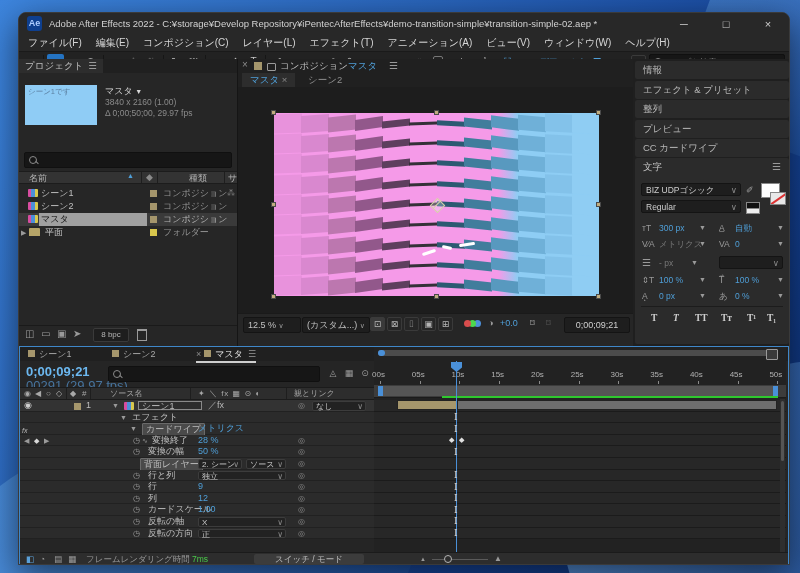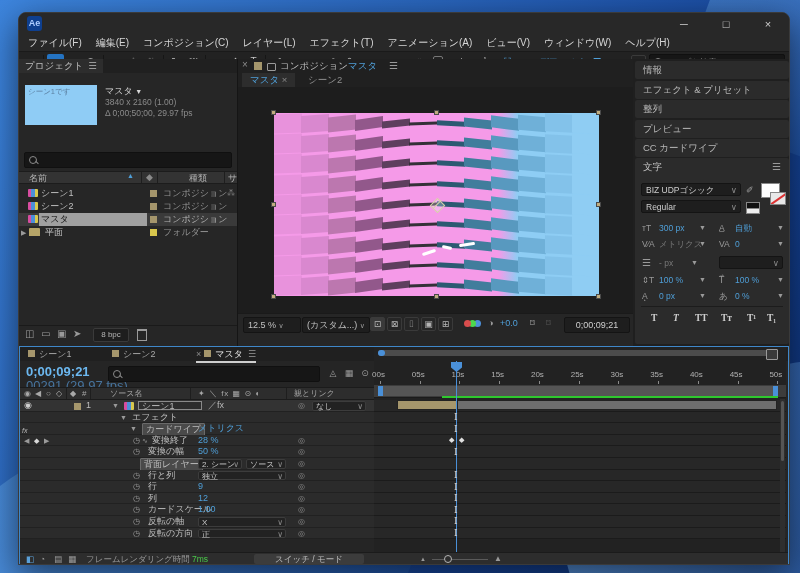--- a/index.html
+++ b/index.html
@@ -122,20 +122,21 @@
 
 <div id="desktop">
   <div class="rib" style="left:-80px;top:420px;width:500px;height:300px;background:linear-gradient(100deg,#5aa0e8,#1c4fa0);transform:rotate(-18deg);opacity:.8;"></div>
   <div class="rib" style="left:560px;top:380px;width:400px;height:260px;background:linear-gradient(120deg,#74b4f4,#123c86);transform:rotate(-24deg);opacity:.7;"></div>
   <div class="rib" style="left:700px;top:-60px;width:260px;height:220px;background:linear-gradient(160deg,#6fb0f0,#1a4c9c);transform:rotate(20deg);opacity:.55;"></div>
 
   <div id="win">
 
     <div id="titlebar">
       <div id="appicon">Ae</div>
+      <div id="wintitle">Adobe After Effects 2022 - C:¥storage¥Develop Repository¥iPentecAfterEffects¥demo-transition-simple¥transition-simple-02.aep *</div>
       <div class="winbtn" style="right:84px;">─</div>
       <div class="winbtn" style="right:42px;">□</div>
       <div class="winbtn" id="btn-close" style="right:0;">×</div>
     </div>
 
     <div id="menubar"><span id="menu-items" style="margin-left:2px;"><span class="menu-item">ファイル(F)</span><span class="menu-item">編集(E)</span><span class="menu-item">コンポジション(C)</span><span class="menu-item">レイヤー(L)</span><span class="menu-item">エフェクト(T)</span><span class="menu-item">アニメーション(A)</span><span class="menu-item">ビュー(V)</span><span class="menu-item">ウィンドウ(W)</span><span class="menu-item">ヘルプ(H)</span></span></div>
 
     <div id="toolbar">
       <div class="tool" style="left:4px;">⌂</div>
       <div class="tsep" style="left:24px;"></div>

